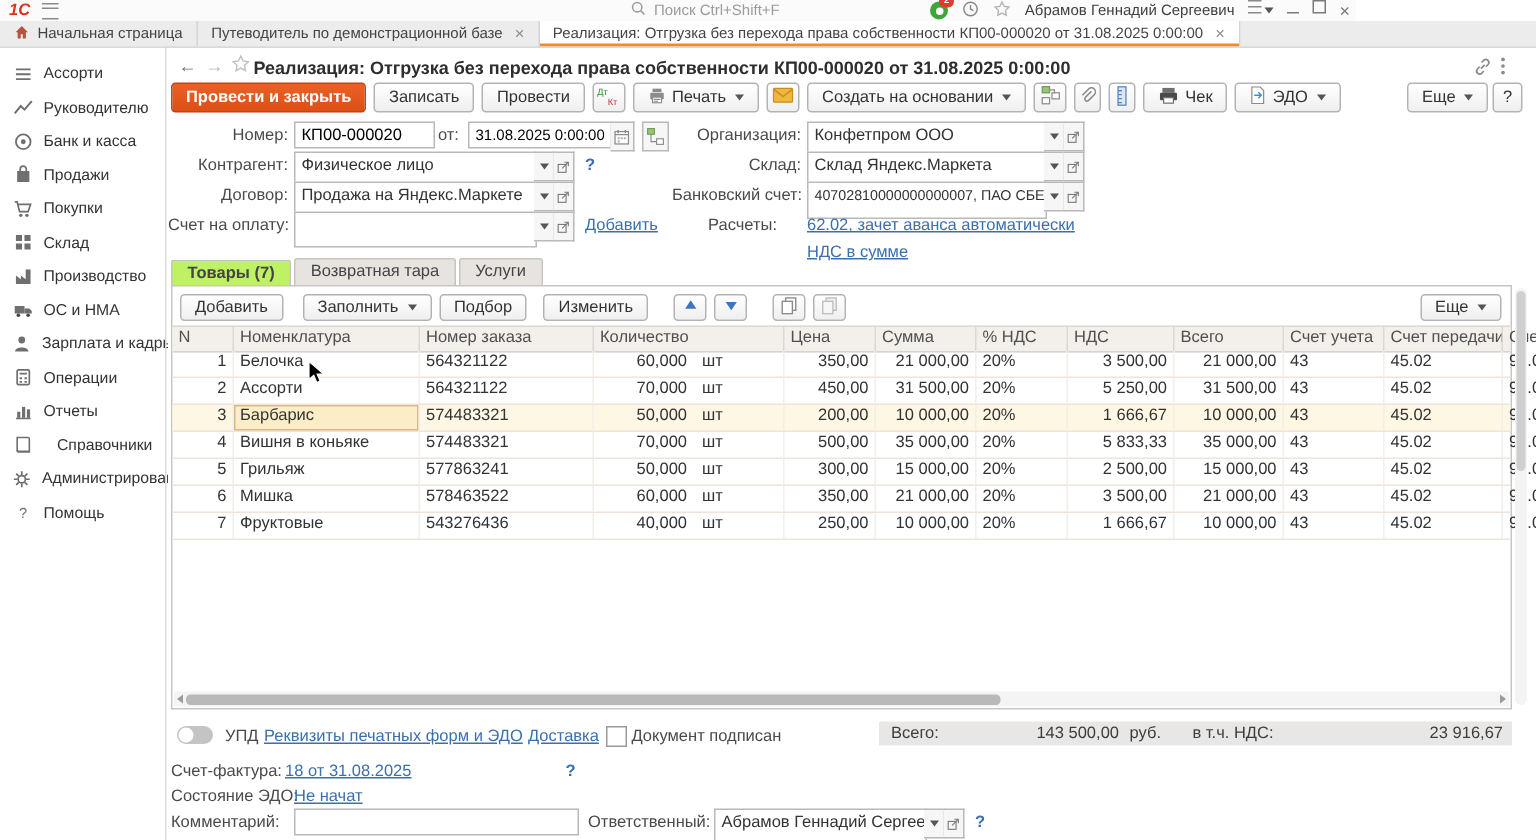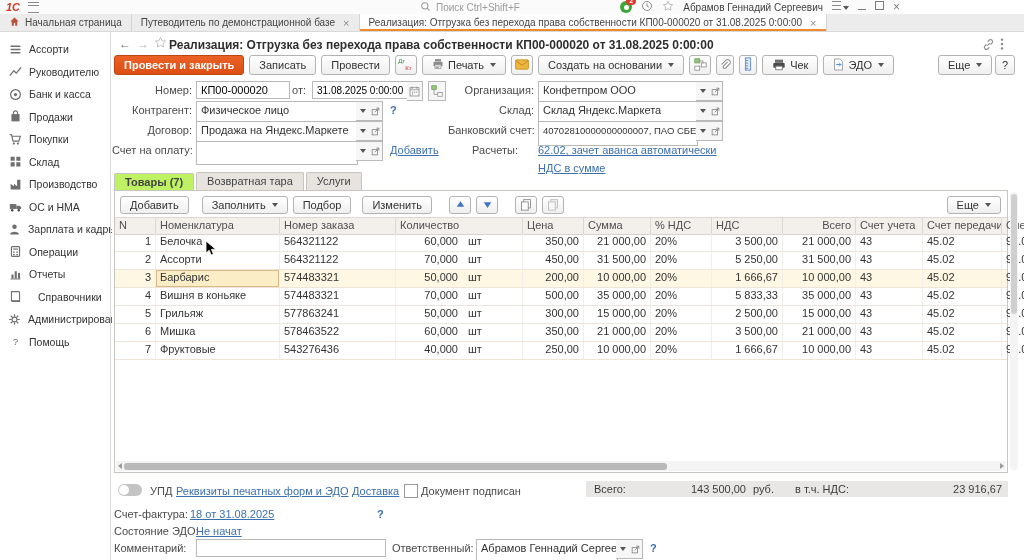--- a/index.html
+++ b/index.html
@@ -504,21 +504,21 @@
   </div>
   <div class="thead" id="thead">
       <div class="th" style="width: 32px;">N</div>
       <div class="th" style="width: 115px;">Номенклатура</div>
       <div class="th" style="width: 107px;">Номер заказа</div>
       <div class="th" style="width: 118px;">Количество</div>
       <div class="th" style="width: 52px;">Цена</div>
       <div class="th" style="width: 58px;">Сумма</div>
       <div class="th" style="width: 52px;">% НДС</div>
       <div class="th" style="width: 62px;">НДС</div>
-      <div class="th" style="width: 64px; text-align: right;">Всего</div>
+      <div class="th" style="width: 64px;">Всего</div>
       <div class="th" style="width: 58px;">Счет учета</div>
       <div class="th" style="width: 70px;">Счет передачи</div>
       <div class="th" style="width: 60px;">Счет доходов</div>
     </div>
   <div class="tbody" id="tbody">
       <div class="trow">
         <div class="td r" style="width: 32px;">1</div>
         <div class="td" style="width: 115px;">Белочка</div>
         <div class="td" style="width: 107px;">564321122</div>
         <div class="td" style="width: 118px;"><span class="qv">60,000</span><span class="qu">шт</span></div>

